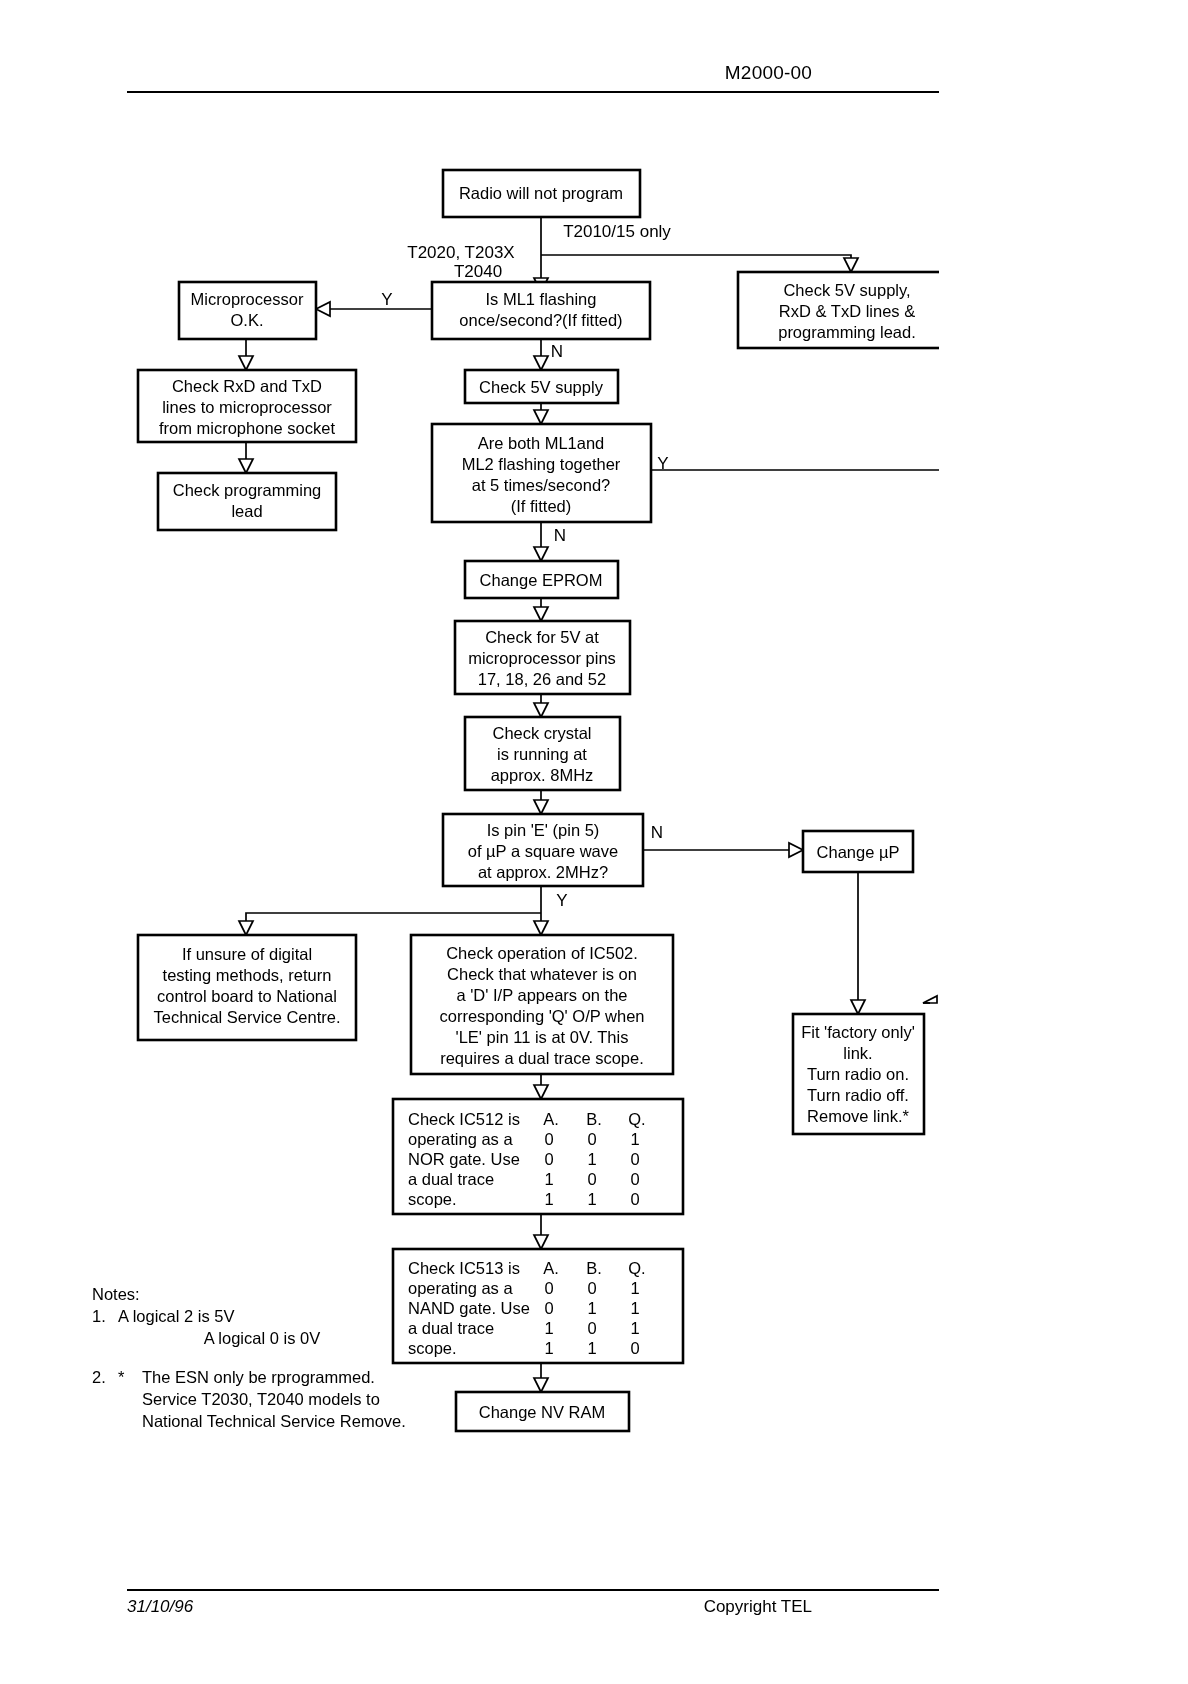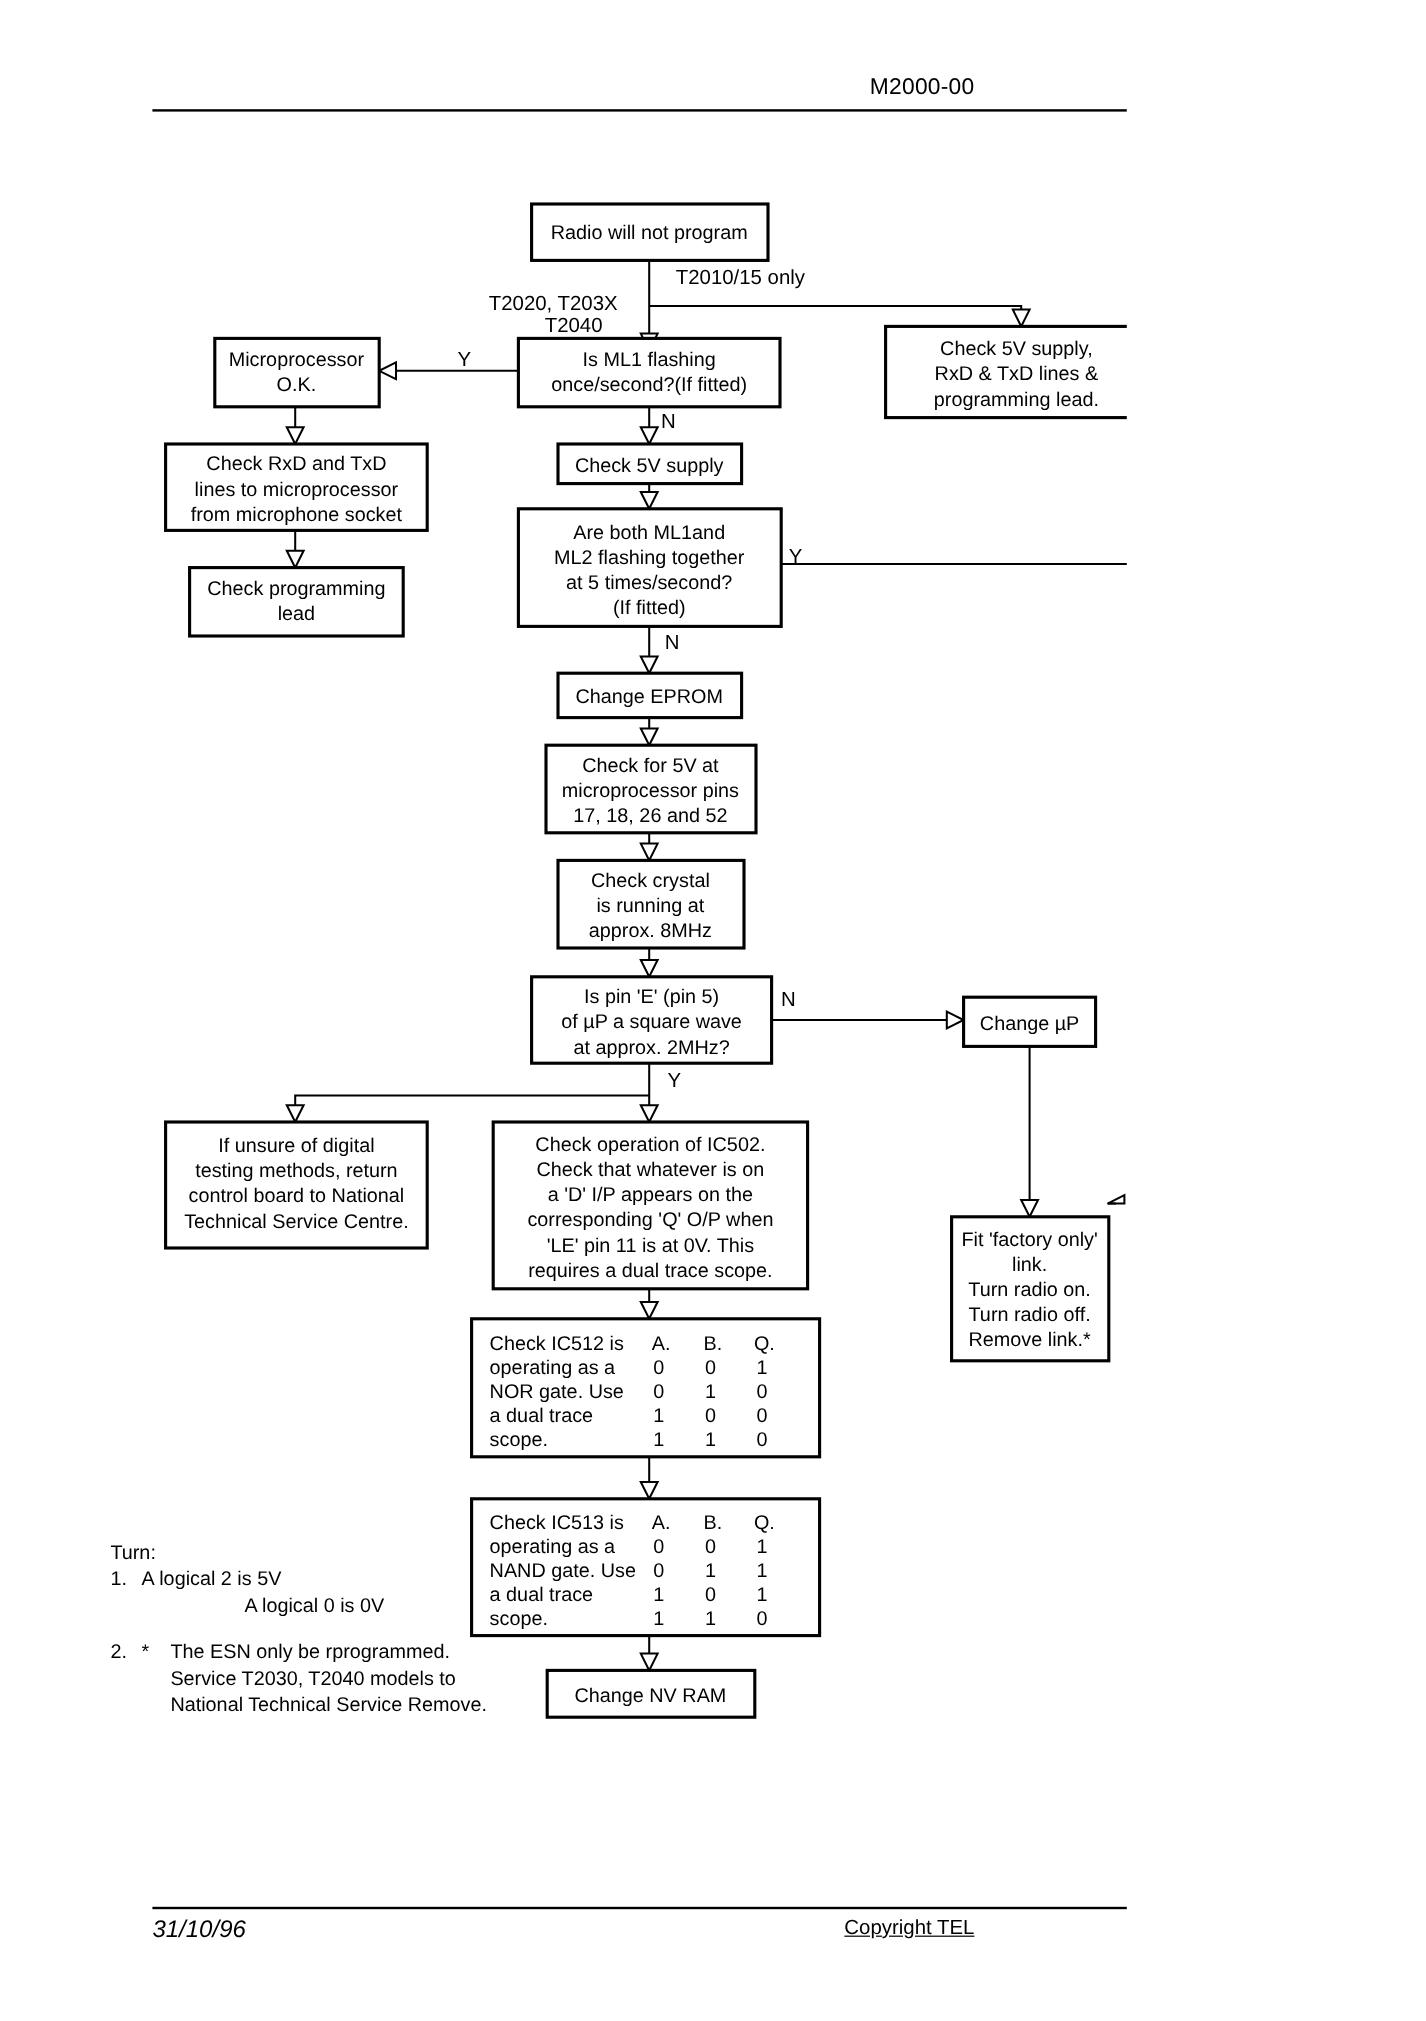--- a/index.html
+++ b/index.html
@@ -3,22 +3,22 @@
 <meta charset="utf-8">
 <style>
   html,body{margin:0;padding:0;background:#ffffff;}
   body{width:1188px;height:1684px;font-family:"Liberation Sans",sans-serif;color:#000;}
   #page{position:relative;width:939px;height:1684px;overflow:hidden;background:#fff;}
 
   .hdr-rule{position:absolute;left:127px;top:91px;width:934px;height:2px;background:#000;}
   .hdr-title{position:absolute;right:127px;top:62px;font-size:19px;letter-spacing:.2px;text-align:right;}
 
   .ftr-rule{position:absolute;left:127px;top:1589px;width:934px;height:2px;background:#000;}
-  .ftr-left{position:absolute;left:127px;top:1597px;font-size:20px;font-style:italic;}
-  .ftr-right{position:absolute;right:127px;top:1597px;font-size:17px;text-align:right;text-decoration:underline;}
+  .ftr-left{position:absolute;left:127px;top:1597px;font-size:17px;font-style:italic;}
+  .ftr-right{position:absolute;right:127px;top:1597px;font-size:17px;text-align:right;}
 
   svg#flow{position:absolute;left:0;top:0;width:1188px;height:1684px;}
   svg#flow .bx{fill:#ffffff;stroke:#000000;stroke-width:2.6;}
   svg#flow .ln{stroke:#000000;stroke-width:1.7;fill:none;}
   svg#flow .ar{fill:#ffffff;stroke:#000000;stroke-width:1.7;stroke-linejoin:miter;}
   svg#flow text{font-family:"Liberation Sans",sans-serif;font-size:16.5px;fill:#000;}
   svg#flow text.ctr{text-anchor:middle;}
   svg#flow text.lft{text-anchor:start;}
   svg#flow text.lbl{font-size:17px;text-anchor:middle;}
   svg#flow text.tbl{font-size:16.5px;text-anchor:middle;}
@@ -229,21 +229,21 @@
     <text class="lbl" x="478" y="277">T2040</text>
     <text class="lbl" x="387" y="305">Y</text>
     <text class="lbl" x="557" y="357">N</text>
     <text class="lbl" x="663" y="469">Y</text>
     <text class="lbl" x="560" y="541">N</text>
     <text class="lbl" x="657" y="838">N</text>
     <text class="lbl" x="562" y="906">Y</text>
   </svg>
 
   <div class="notes">
-    <div class="nt-h">Turn:</div>
+    <div class="nt-h">Notes:</div>
     <div class="nrow">
       <span class="num">1.</span>
       <span>A logical 2 is 5V</span>
     </div>
     <div class="nind">A logical 0 is 0V</div>
     <div class="nsp"></div>
     <div class="nrow">
       <span class="num">2.</span>
       <span class="star">*</span>
       <span>The ESN only be rprogrammed.</span>

